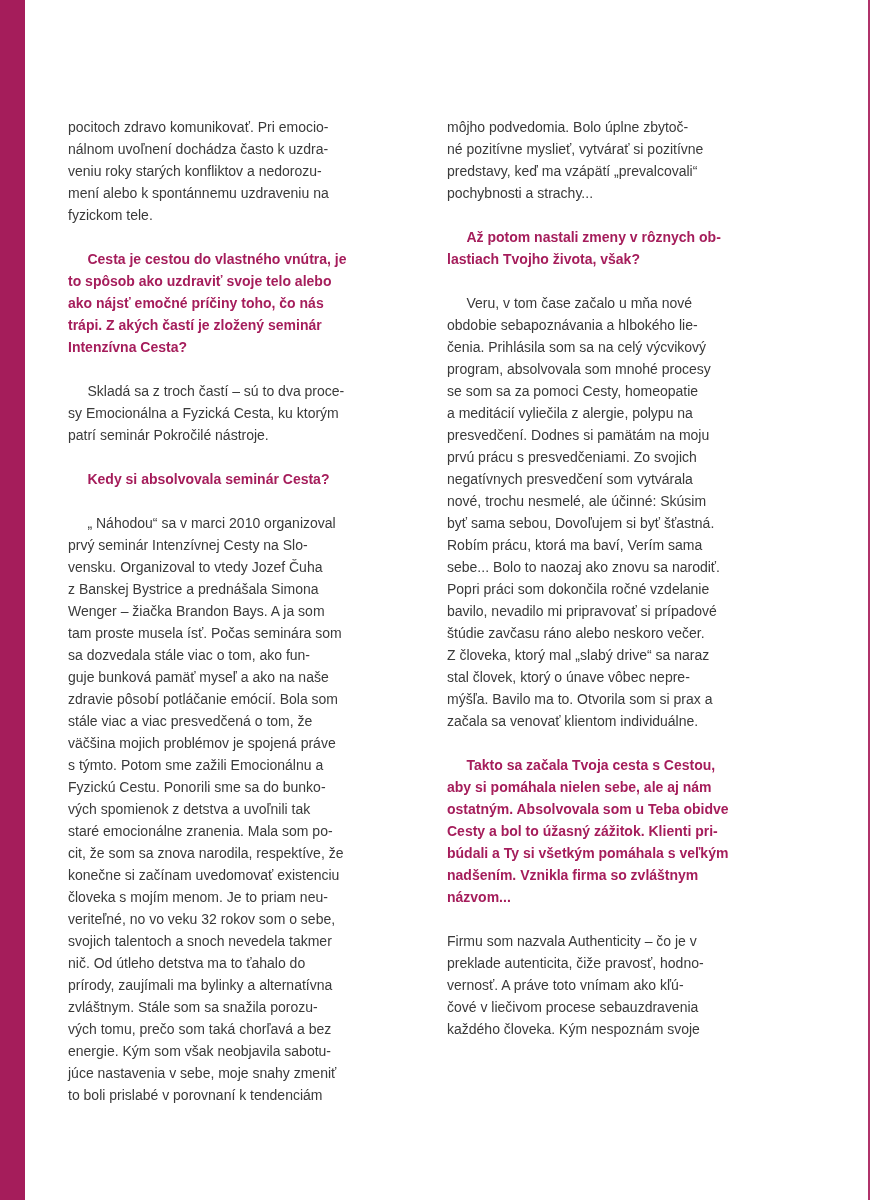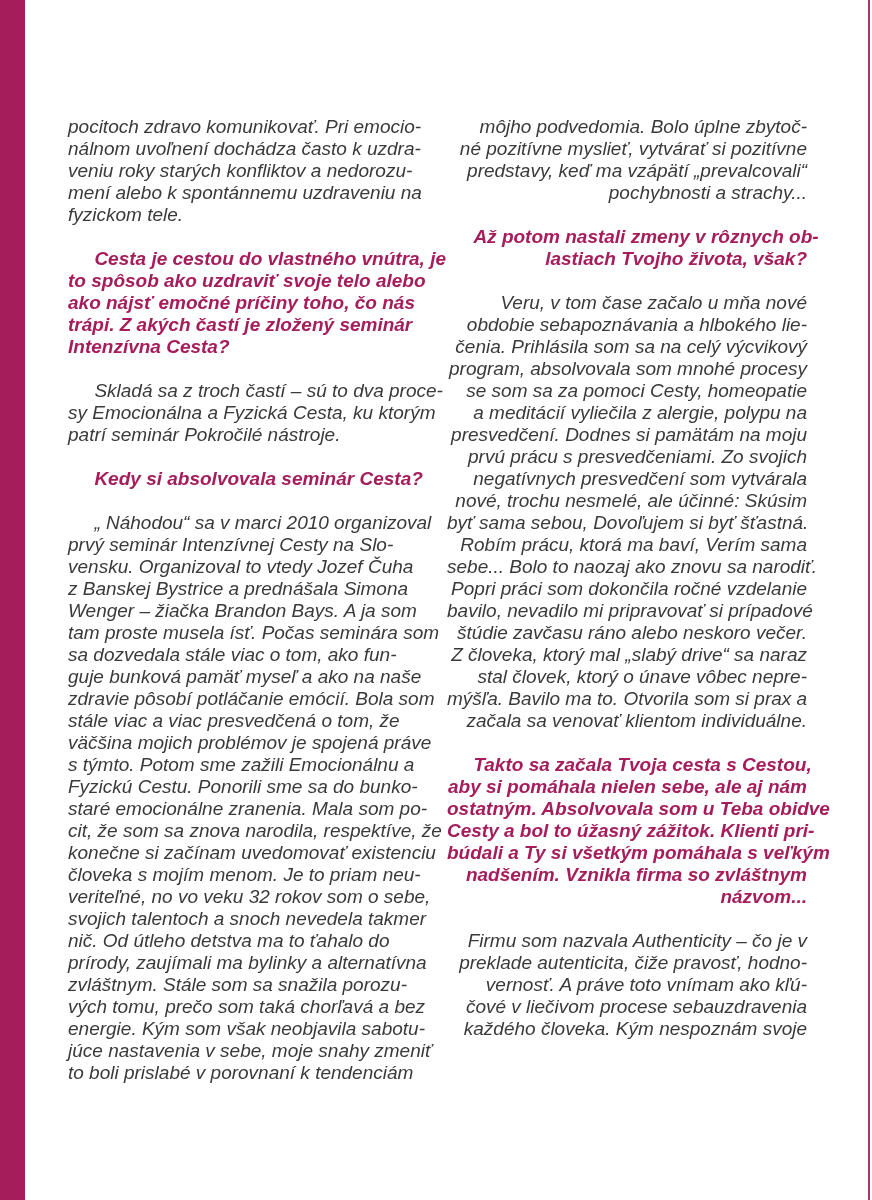--- a/index.html
+++ b/index.html
@@ -1,22 +1,22 @@
 <!DOCTYPE html>
 <html><head>
 <meta charset="utf-8">
 <style>
   html, body { margin:0; padding:0; }
   body { width:872px; height:1200px; background:#fff; position:relative; overflow:hidden;
          font-family:"Liberation Sans", "DejaVu Sans", sans-serif; }
   .left-bar { position:absolute; left:0; top:0; width:25px; height:1200px; background:#a51d5b; }
   .right-line { position:absolute; left:868px; top:0; width:2px; height:1200px; background:#b0336a; }
-  .col { position:absolute; top:116px; font-size:19px; line-height:22px; color:#3a3a3a;font-style:italic; }
+  .col { position:absolute; top:116px; font-size:14px; line-height:22px; color:#3a3a3a; }
   .col.left { left:68px; width:352px; }
-  .col.right { left:447px; width:360px;text-align:right; }
+  .col.right { left:447px; width:360px; }
   .line { white-space:nowrap; height:22px; }
   .q { color:#a51d5b; font-weight:bold; }
   .gap { height:22px; }
   .footer { position:absolute; left:90px; top:1202px; display:flex; align-items:flex-start;margin-top:24px; }
   .page-num { font-family:"Liberation Serif", "DejaVu Serif", serif; font-weight:bold; font-size:21px; color:#222; }
   .sep { width:1.5px; height:22px; background:#333; margin:0 12px 0 10px; }
   .mag { font-family:"Liberation Serif", "DejaVu Serif", serif; font-size:19px; letter-spacing:2.6px; color:#a4a4a4; }
 </style>
 </head>
 <body>
@@ -58,20 +58,21 @@
       <div class="line">z Banskej Bystrice a prednášala Simona</div>
       <div class="line">Wenger – žiačka Brandon Bays. A ja som</div>
       <div class="line">tam proste musela ísť. Počas seminára som</div>
       <div class="line">sa dozvedala stále viac o tom, ako fun-</div>
       <div class="line">guje bunková pamäť myseľ a ako na naše</div>
       <div class="line">zdravie pôsobí potláčanie emócií. Bola som</div>
       <div class="line">stále viac a viac presvedčená o tom, že</div>
       <div class="line">väčšina mojich problémov je spojená práve</div>
       <div class="line">s týmto. Potom sme zažili Emocionálnu a</div>
       <div class="line">Fyzickú Cestu. Ponorili sme sa do bunko-</div>
+      <div class="line">vých spomienok z detstva a uvoľnili tak</div>
       <div class="line">staré emocionálne zranenia. Mala som po-</div>
       <div class="line">cit, že som sa znova narodila, respektíve, že</div>
       <div class="line">konečne si začínam uvedomovať existenciu</div>
       <div class="line">človeka s mojím menom. Je to priam neu-</div>
       <div class="line">veriteľné, no vo veku 32 rokov som o sebe,</div>
       <div class="line">svojich talentoch a snoch nevedela takmer</div>
       <div class="line">nič. Od útleho detstva ma to ťahalo do</div>
       <div class="line">prírody, zaujímali ma bylinky a  alternatívna</div>
       <div class="line">zvláštnym. Stále som sa snažila porozu-</div>
       <div class="line">vých tomu, prečo som taká chorľavá a bez</div>

